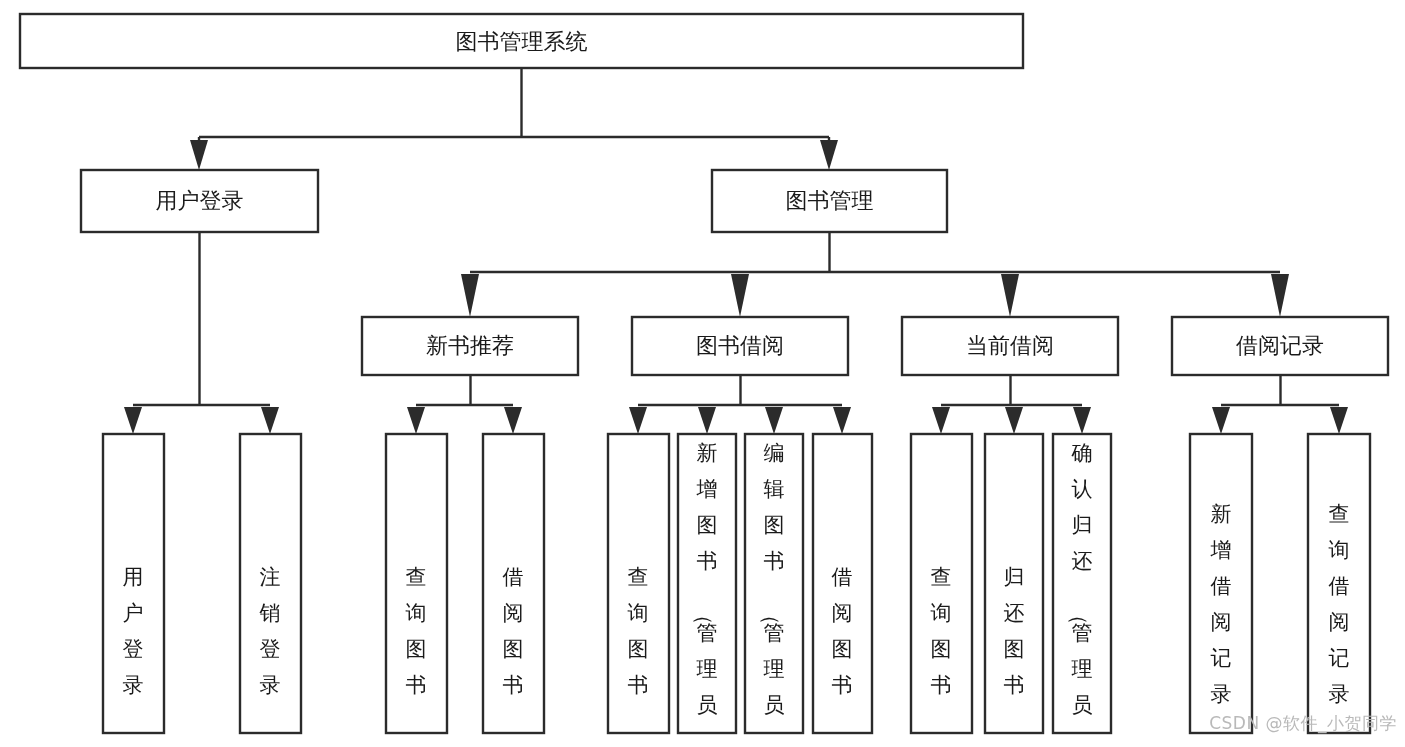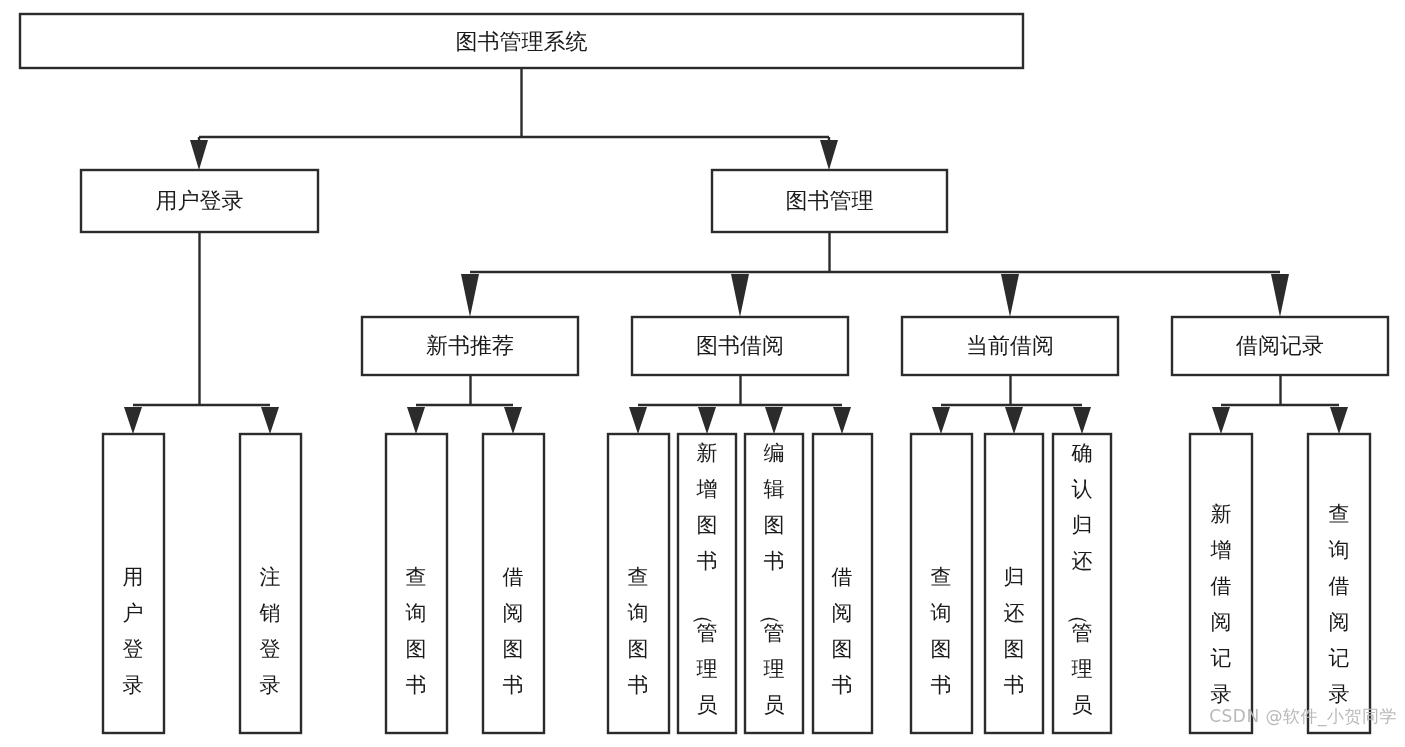--- a/index.html
+++ b/index.html
@@ -47,21 +47,21 @@
     stroke-width: 2.4;
     fill: none;
   }
   .arrow-head {
     fill: #2b2b2b;
     stroke: none;
   }
   .watermark {
     position: absolute;
     right: 8px;
-    bottom: 19px;
+    bottom: 12px;
     font-family: "DejaVu Sans", "Liberation Sans", sans-serif;
     font-size: 17px;
     color: #b9b9b9;
     white-space: nowrap;
     letter-spacing: 0.5px;
     margin-top: 12px;
   }
 </style>
 </head>
 <body>

